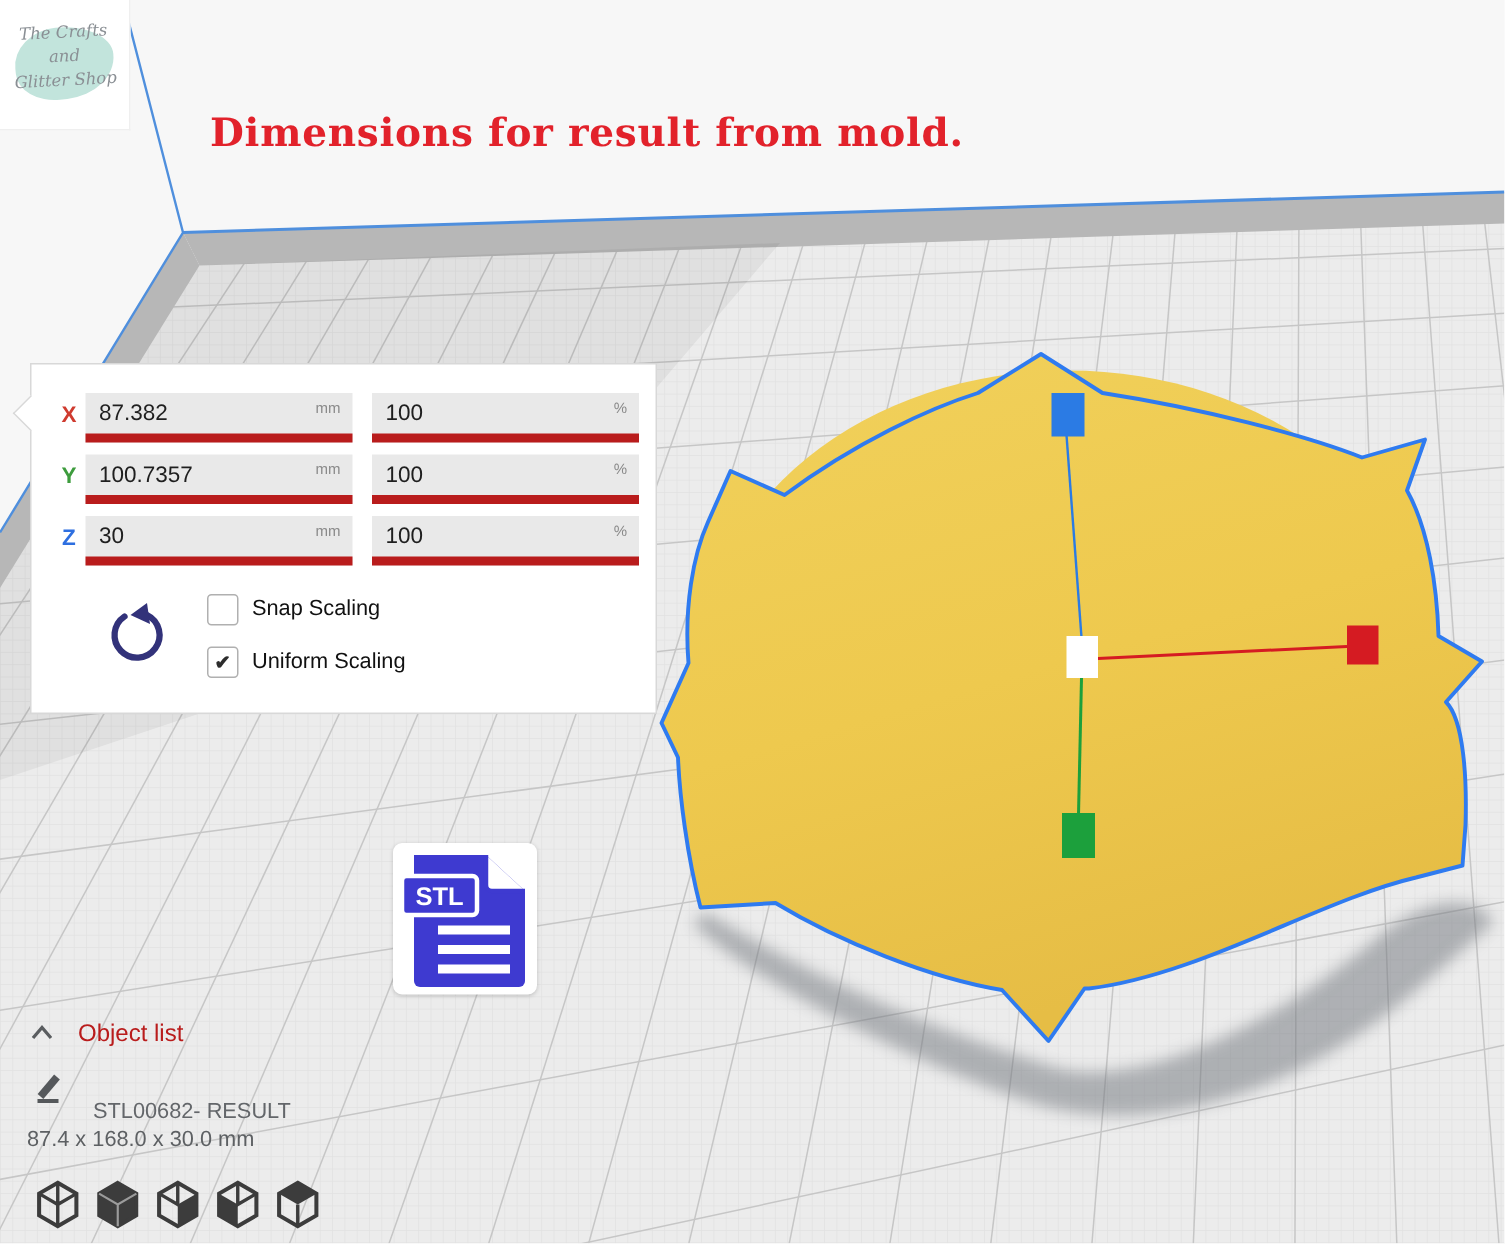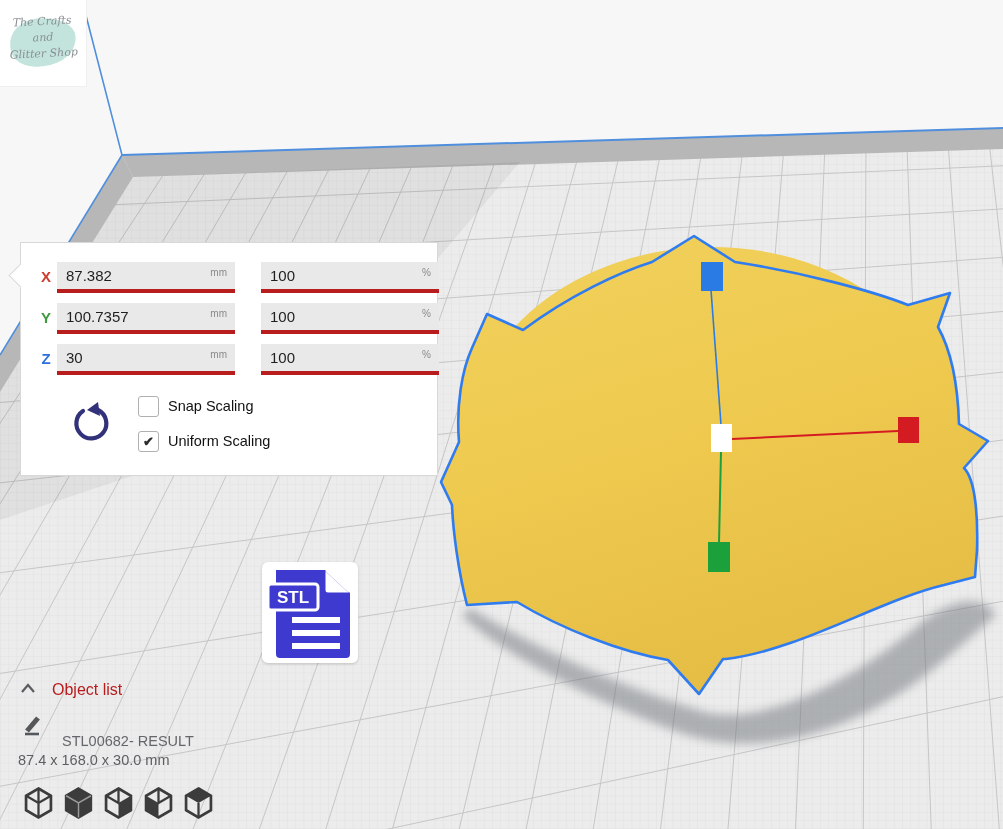--- a/index.html
+++ b/index.html
@@ -21,23 +21,23 @@
            font-size:26px;color:var(--hred);letter-spacing:.5px;z-index:5;white-space:nowrap;}
   
   .panel{position:absolute;left:20px;top:242px;width:416px;height:232px;background:#fff;
          border:1px solid #d8d8d8;z-index:6;}
   .panel-notch{position:absolute;left:-9px;top:24px;width:16px;height:16px;background:#fff;
                border-left:1px solid #d8d8d8;border-bottom:1px solid #d8d8d8;transform:rotate(45deg);}
   .axis-row{position:absolute;left:0;height:29px;width:100%;}
   .axis-row.rx{top:19px}.axis-row.ry{top:60px}.axis-row.rz{top:101px}
   .axis-label{position:absolute;left:14px;top:6px;width:22px;font-size:15px;font-weight:bold;text-align:center;}
   .axis-label.x{color:var(--axx)}.axis-label.y{color:var(--axy)}.axis-label.z{color:var(--axz)}
-  .field{position:absolute;top:0;height:27px;background:#e9e9e9;border-bottom:4px solid #b91c1c;}
+  .field{position:absolute;top:0;height:27px;background:#e9e9e9;border-bottom:6px solid #b91c1c;}
   .field.mmf{left:36px;width:178px;}
-  .field.pctf{left:240px;width:178px;}
+  .field.pctf{left:227px;width:178px;}
   .field .val{position:absolute;left:9px;top:5px;font-size:15px;color:#1f1f1f;}
   .field .suffix{position:absolute;right:8px;top:5px;font-size:10px;color:#8a8a8a;}
   .reset-btn{position:absolute;left:48px;top:158px;width:44px;height:44px;cursor:pointer;background:none;border:none;padding:0;}
   .chk-row{position:absolute;left:117px;height:22px;display:flex;align-items:center;}
   .chk-row.snap{top:152px}.chk-row.uni{top:187px}
   .chk-box{width:19px;height:19px;background:#fff;border:1px solid #b0b0b0;border-radius:3px;
            display:flex;align-items:center;justify-content:center;font-size:13px;color:#2c2c2c;}
   .chk-box .mark{visibility:hidden;font-weight:bold;}
   .chk-box.on .mark{visibility:visible;}
   .chk-label{margin-left:9px;font-size:14.5px;color:#111;}
@@ -210,20 +210,21 @@
 
   <div class="logo-card">
     <div class="logo-blob"></div>
     <div class="logo-text">
       <div>The Crafts</div>
       <div>and</div>
       <div>Glitter Shop</div>
     </div>
   </div>
 
+  <div class="heading">Dimensions for result from mold.</div>
 
   <div class="panel">
     <div class="panel-notch"></div>
 
     <div class="axis-row rx">
       <span class="axis-label x">X</span>
       <div class="field mmf">
         <span class="val">87.382</span>
         <span class="suffix">mm</span>
       </div>

